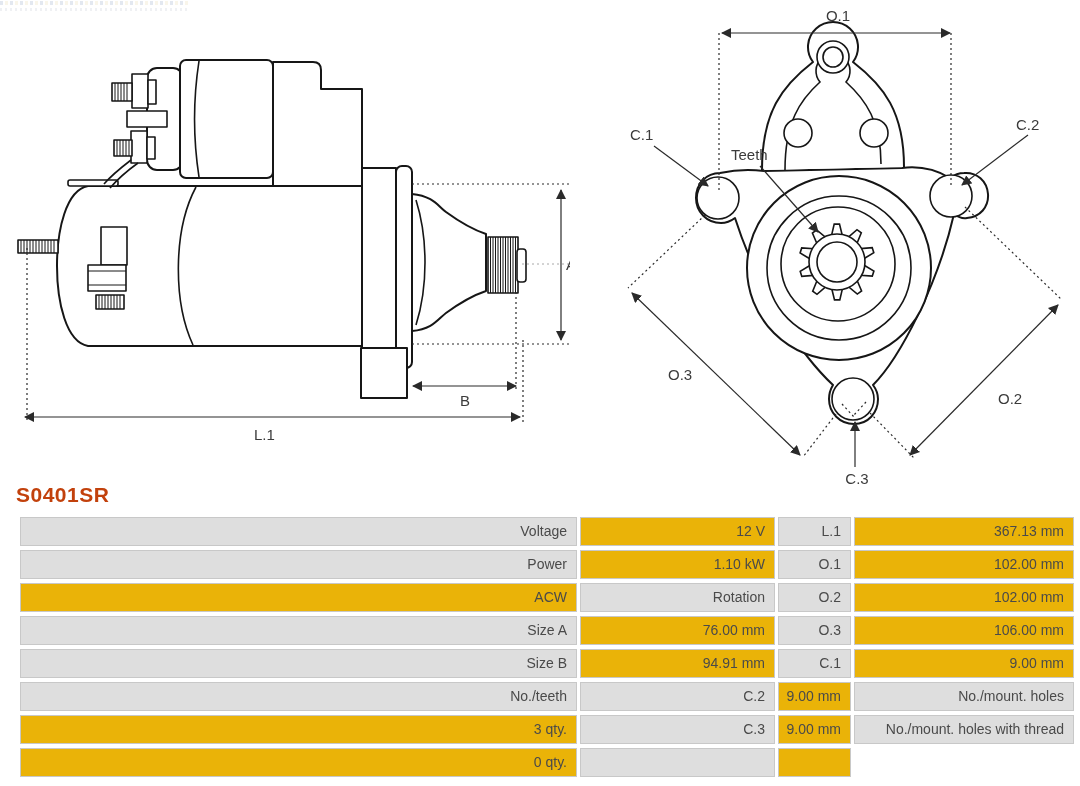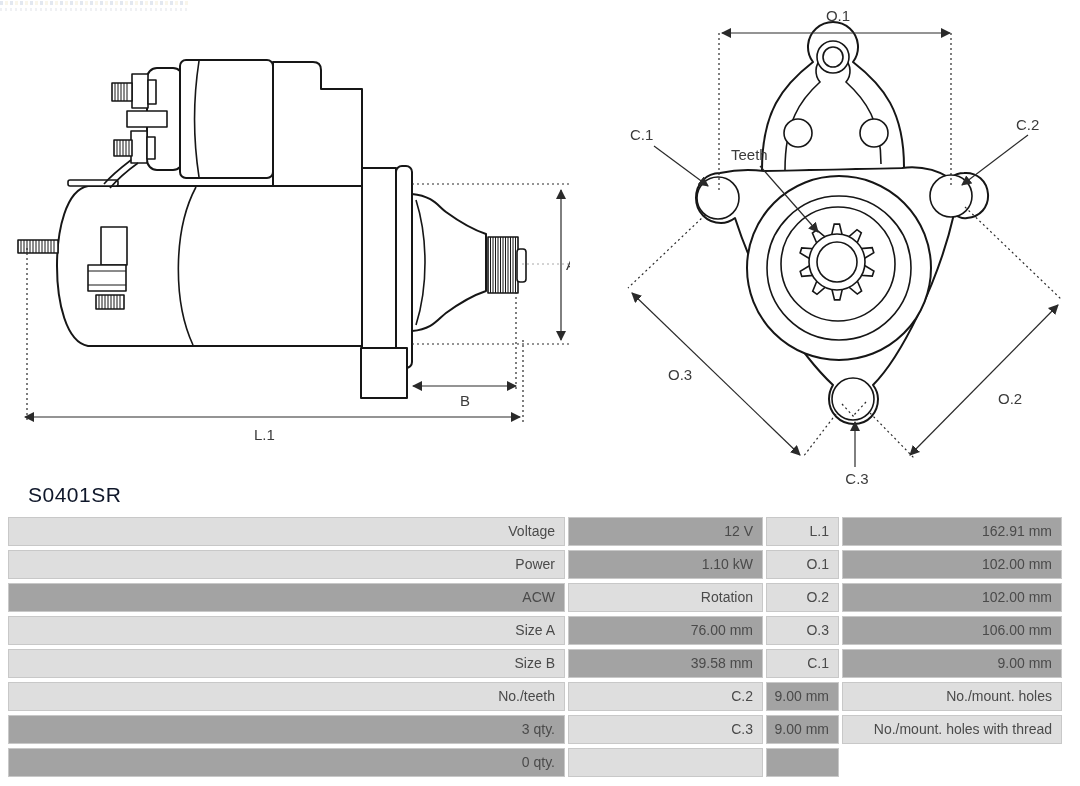--- a/index.html
+++ b/index.html
@@ -18,30 +18,30 @@
   .ol{fill:#ffffff;stroke:#161616;stroke-width:2;stroke-linejoin:round;}
   .ol2{fill:#ffffff;stroke:#161616;stroke-width:1.6;stroke-linejoin:round;}
   .ln{fill:none;stroke:#161616;stroke-width:1.6;}
   .hatch{fill:none;stroke:#161616;stroke-width:1;}
   .dim{fill:none;stroke:#2a2a2a;stroke-width:1.2;}
   .dot{fill:none;stroke:#2a2a2a;stroke-width:1.2;stroke-dasharray:2 3;}
   .dotg{fill:none;stroke:#a8a8a8;stroke-width:1;stroke-dasharray:2 3;}
   #gear-teeth polygon{fill:#ffffff;stroke:#161616;stroke-width:1.6;}
   .arrowhead{fill:#2a2a2a;}
 
-  .part-code{position:absolute;left:28px;top:483px;font-size:21px;letter-spacing:.5px;
-             color:#0f172a;}
-
-  .spec{position:absolute;left:8px;top:517px;display:grid;
+  .part-code{position:absolute;left:16px;top:483px;font-size:21px;letter-spacing:.5px;
+             color:#c2410c;font-weight:bold;}
+
+  .spec{position:absolute;left:20px;top:517px;display:grid;
         grid-template-columns:557px 195px 73px 220px;
         grid-auto-rows:29px;column-gap:3px;row-gap:4px;}
   .cell{box-sizing:border-box;border:1px solid #c8c8c8;font-size:14px;color:#4a4a4a;
         text-align:right;padding:0 9px 0 4px;line-height:27px;white-space:nowrap;overflow:hidden;}
   .g{background:#dedede;}
-  .w{background:#a3a3a3;}
+  .w{background:#eab308;}
 </style>
 </head>
 <body>
 
 <div class="artifact">
   <div class="r1"></div>
     <div class="r2"></div>
 </div>
 
 <svg style="position:absolute;left:10px;top:40px;" width="560" height="420" viewBox="0 0 560 420">
@@ -170,39 +170,39 @@
   <line class="dim" x1="245" y1="467" x2="245" y2="422" marker-end="url(#ah2)"></line>
   <text x="247" y="484" text-anchor="middle">C.3</text>
 </svg>
 
 <div class="part-code">S0401SR</div>
 
 <div class="spec">
   <div class="cell g">Voltage</div>
   <div class="cell w">12 V</div>
   <div class="cell g">L.1</div>
-  <div class="cell w">162.91 mm</div>
+  <div class="cell w">367.13 mm</div>
 
   <div class="cell g">Power</div>
   <div class="cell w">1.10 kW</div>
   <div class="cell g">O.1</div>
   <div class="cell w">102.00 mm</div>
 
   <div class="cell w">ACW</div>
   <div class="cell g">Rotation</div>
   <div class="cell g">O.2</div>
   <div class="cell w">102.00 mm</div>
 
   <div class="cell g">Size A</div>
   <div class="cell w">76.00 mm</div>
   <div class="cell g">O.3</div>
   <div class="cell w">106.00 mm</div>
 
   <div class="cell g">Size B</div>
-  <div class="cell w">39.58 mm</div>
+  <div class="cell w">94.91 mm</div>
   <div class="cell g">C.1</div>
   <div class="cell w">9.00 mm</div>
 
   <div class="cell g">No./teeth</div>
   <div class="cell g">C.2</div>
   <div class="cell w">9.00 mm</div>
 
   <div class="cell g">No./mount. holes</div>
   <div class="cell w">3 qty.</div>
   <div class="cell g">C.3</div>

